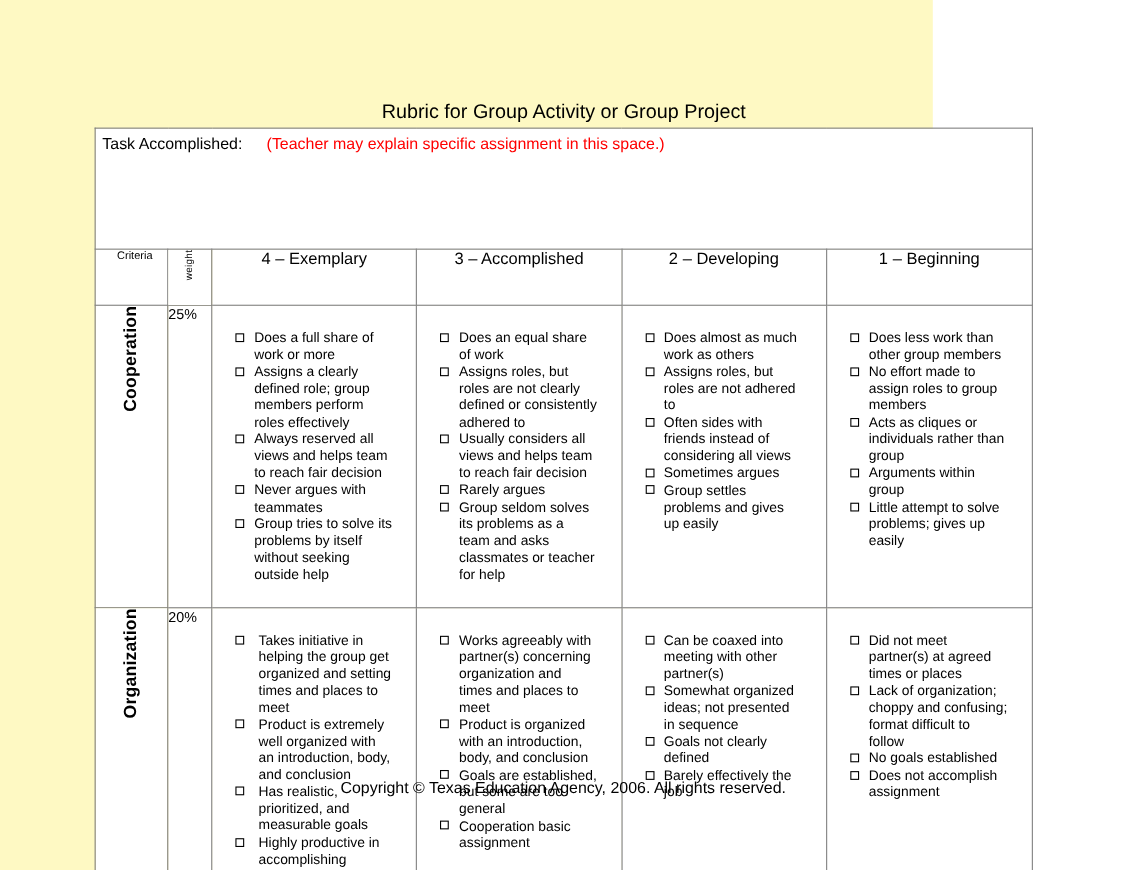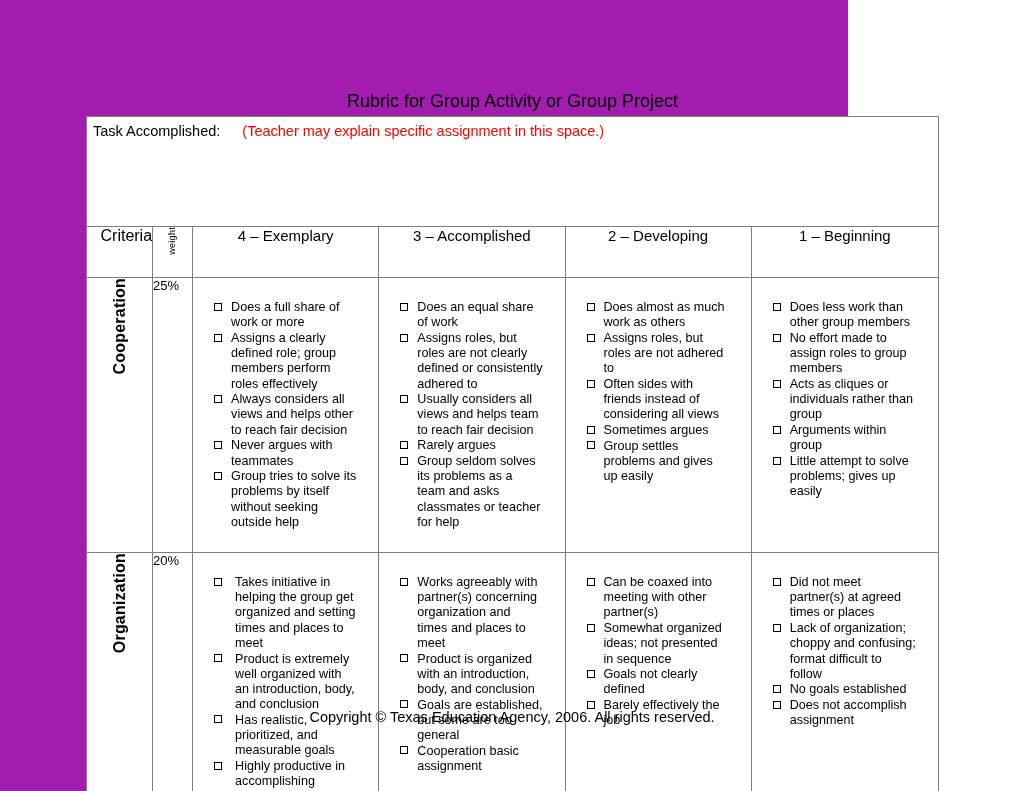--- a/index.html
+++ b/index.html
@@ -13,21 +13,21 @@
     font-family: "Liberation Sans", sans-serif;
     color: #000000;
     position: relative;
     overflow: hidden;
   }
   .page {
     position: absolute;
     left: 0; top: 0;
     width: 848px;
     height: 791px;
-    background: #a21caf;
+    background: #fef9c3;
   }
   .doc-title {
     position: absolute;
     left: 86px;
     top: 90px;
     width: 853px;
     text-align: center;
     font-size: 18px;
     line-height: 22px;
     font-weight: normal;
@@ -64,23 +64,23 @@
     margin-left: 22px;
   }
   
   .hdr-cell {
     height: 50px;
     text-align: center;
     vertical-align: middle;
     font-size: 15px;
   }
   .hdr-criteria {
-    text-align: right;
+    text-align: center;
     padding-left: 6px !important;
-    font-size: 16px;
+    font-size: 10px;
   }
   .hdr-weight {
     text-align: center;
     position: relative;
   }
   .vert-small {
     display: inline-block;
     writing-mode: vertical-rl;
     transform: rotate(180deg);
     font-size: 9px;
@@ -181,21 +181,21 @@
 
       <tr>
         <td class="crit-cell" style="height:196px">
           <span class="vert-name">Cooperation</span>
         </td>
         <td class="weight-cell">25%</td>
         <td class="desc-cell">
           <ul class="checklist">
               <li><span class="box"></span><span>Does a full share of work or more</span></li>
               <li><span class="box"></span><span>Assigns a clearly defined role; group members perform roles effectively</span></li>
-              <li><span class="box"></span><span>Always considers all views and helps other to reach fair decision</span></li>
+              <li><span class="box"></span><span>Always reserved all views and helps team to reach fair decision</span></li>
               <li><span class="box"></span><span>Never argues with teammates</span></li>
               <li><span class="box"></span><span>Group tries to solve its problems by itself without seeking outside help</span></li>
             </ul>
         </td>
         <td class="desc-cell">
           <ul class="checklist">
               <li><span class="box"></span><span>Does an equal share of work</span></li>
               <li><span class="box"></span><span>Assigns roles, but roles are not clearly defined or consistently adhered to</span></li>
               <li><span class="box"></span><span>Usually considers all views and helps team to reach fair decision</span></li>
               <li><span class="box"></span><span>Rarely argues</span></li>

